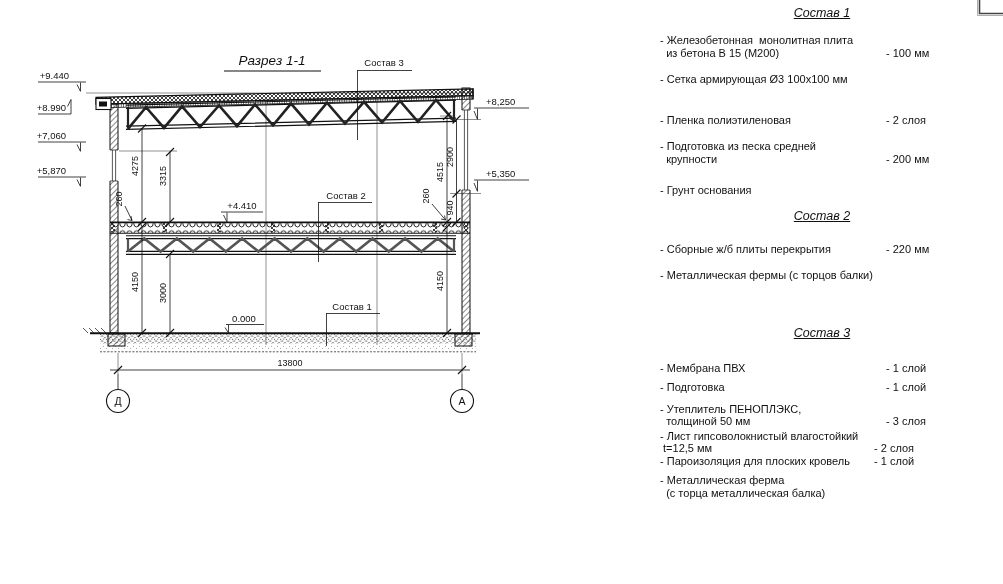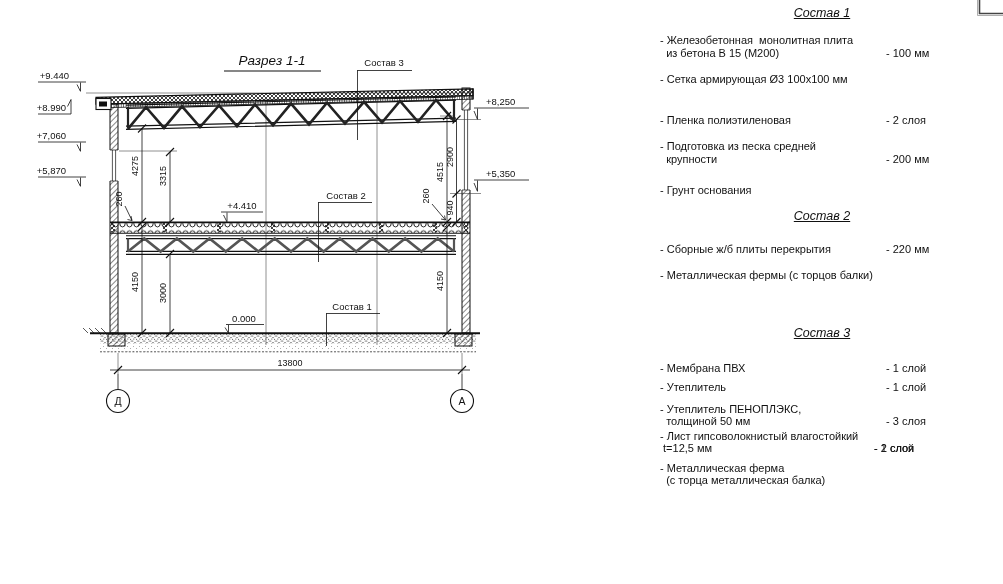--- a/index.html
+++ b/index.html
@@ -314,34 +314,35 @@
     <span class="val"></span>
   </div>
 
   <div class="sec-title" style="margin:44px 0 22px 0">Состав 3</div>
 
   <div class="item" style="margin-bottom:7px">
     <span class="name">- Мембрана ПВХ</span>
     <span class="val">- 1 слой</span>
   </div>
   <div class="item" style="margin-bottom:9px">
-    <span class="name">- Утеплитель</span>
+    <span class="name">- Подготовка</span>
     <span class="val">- 1 слой</span>
   </div>
   <div class="item" style="margin-bottom:2px">
     <span class="name">- Утеплитель ПЕНОПЛЭКС,
   толщиной 50 мм</span>
     <span class="val">- 3 слоя</span>
   </div>
   <div class="item" style="margin-bottom:0">
     <span class="name" style="width:212px">- Лист гипсоволокнистый влагостойкий
  t=12,5 мм</span>
     <span class="val" style="left:214px">- 2 слоя</span>
   </div>
   <div class="item" style="margin-bottom:7px">
+    <span class="name" style="width:208px">- Пароизоляция для плоских кровель</span>
     <span class="val" style="left:214px">- 1 слой</span>
   </div>
   <div class="item">
     <span class="name">- Металлическая ферма
   (с торца металлическая балка)</span>
     <span class="val"></span>
   </div>
 </div>
 
 <svg style="position:absolute;left:960px;top:0;" width="43" height="20" viewBox="0 0 43 20">

